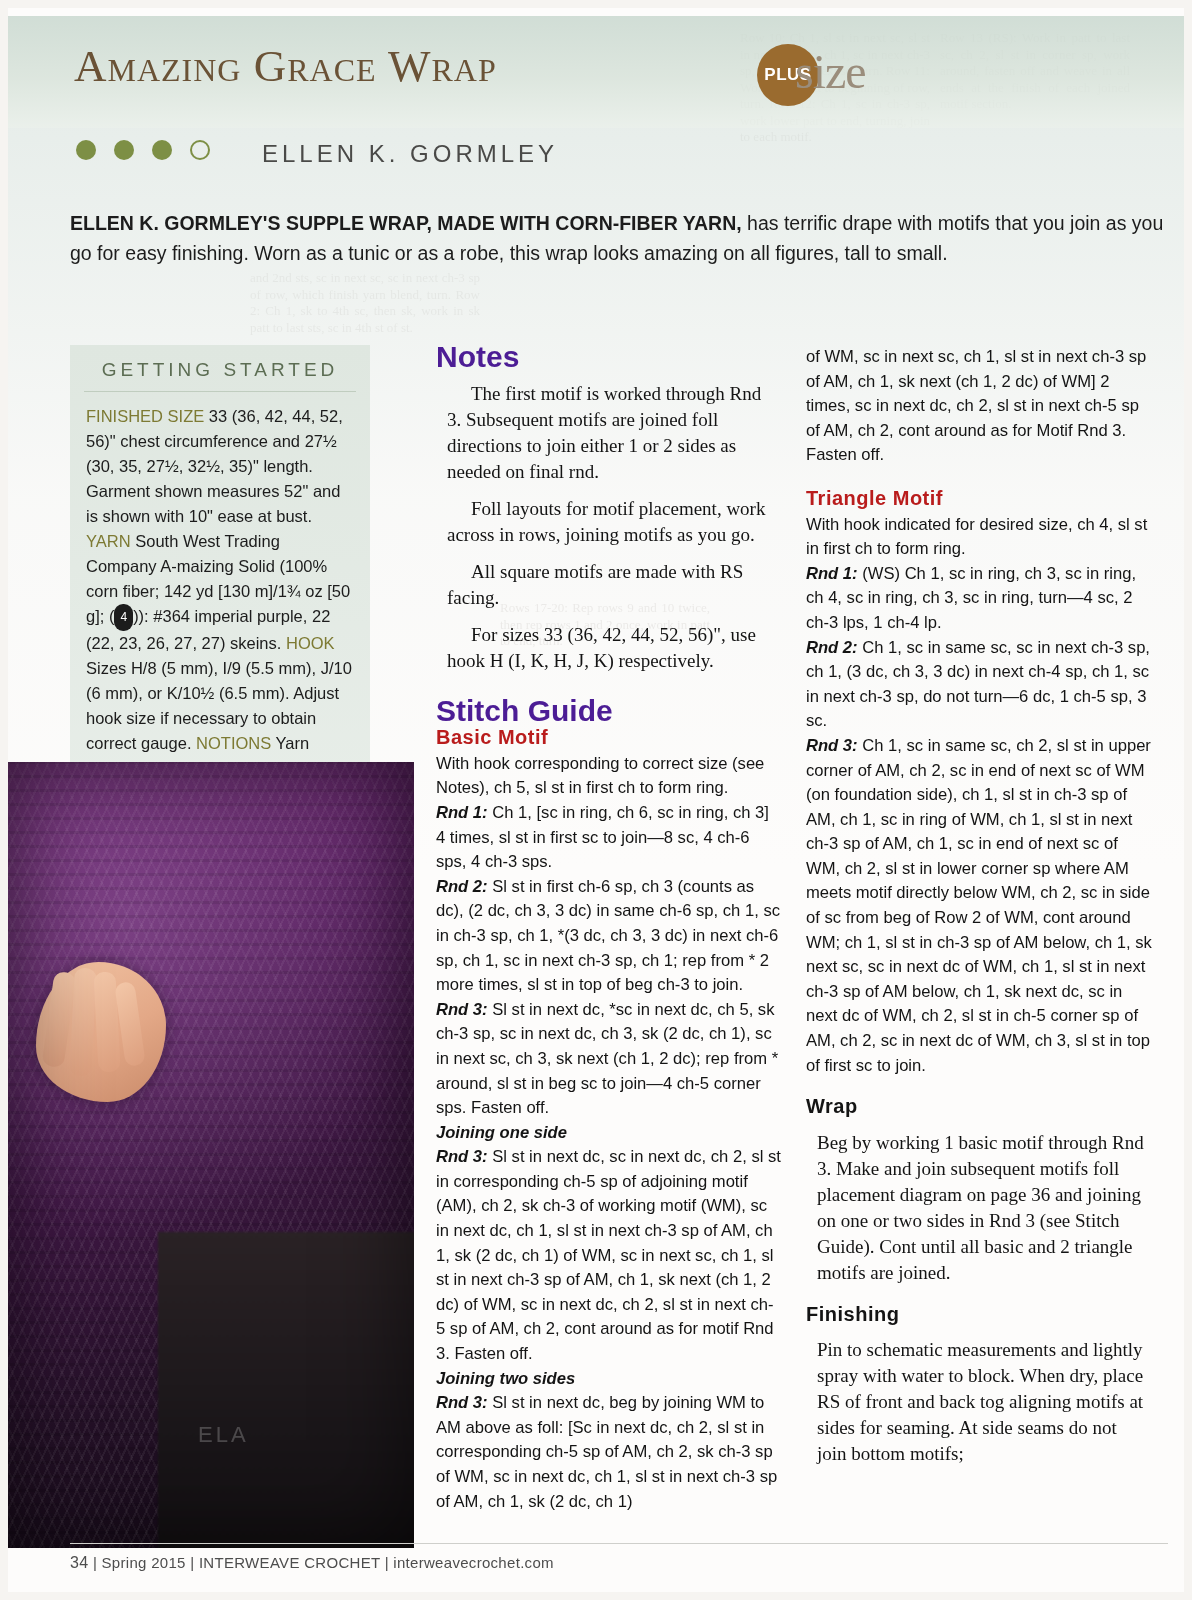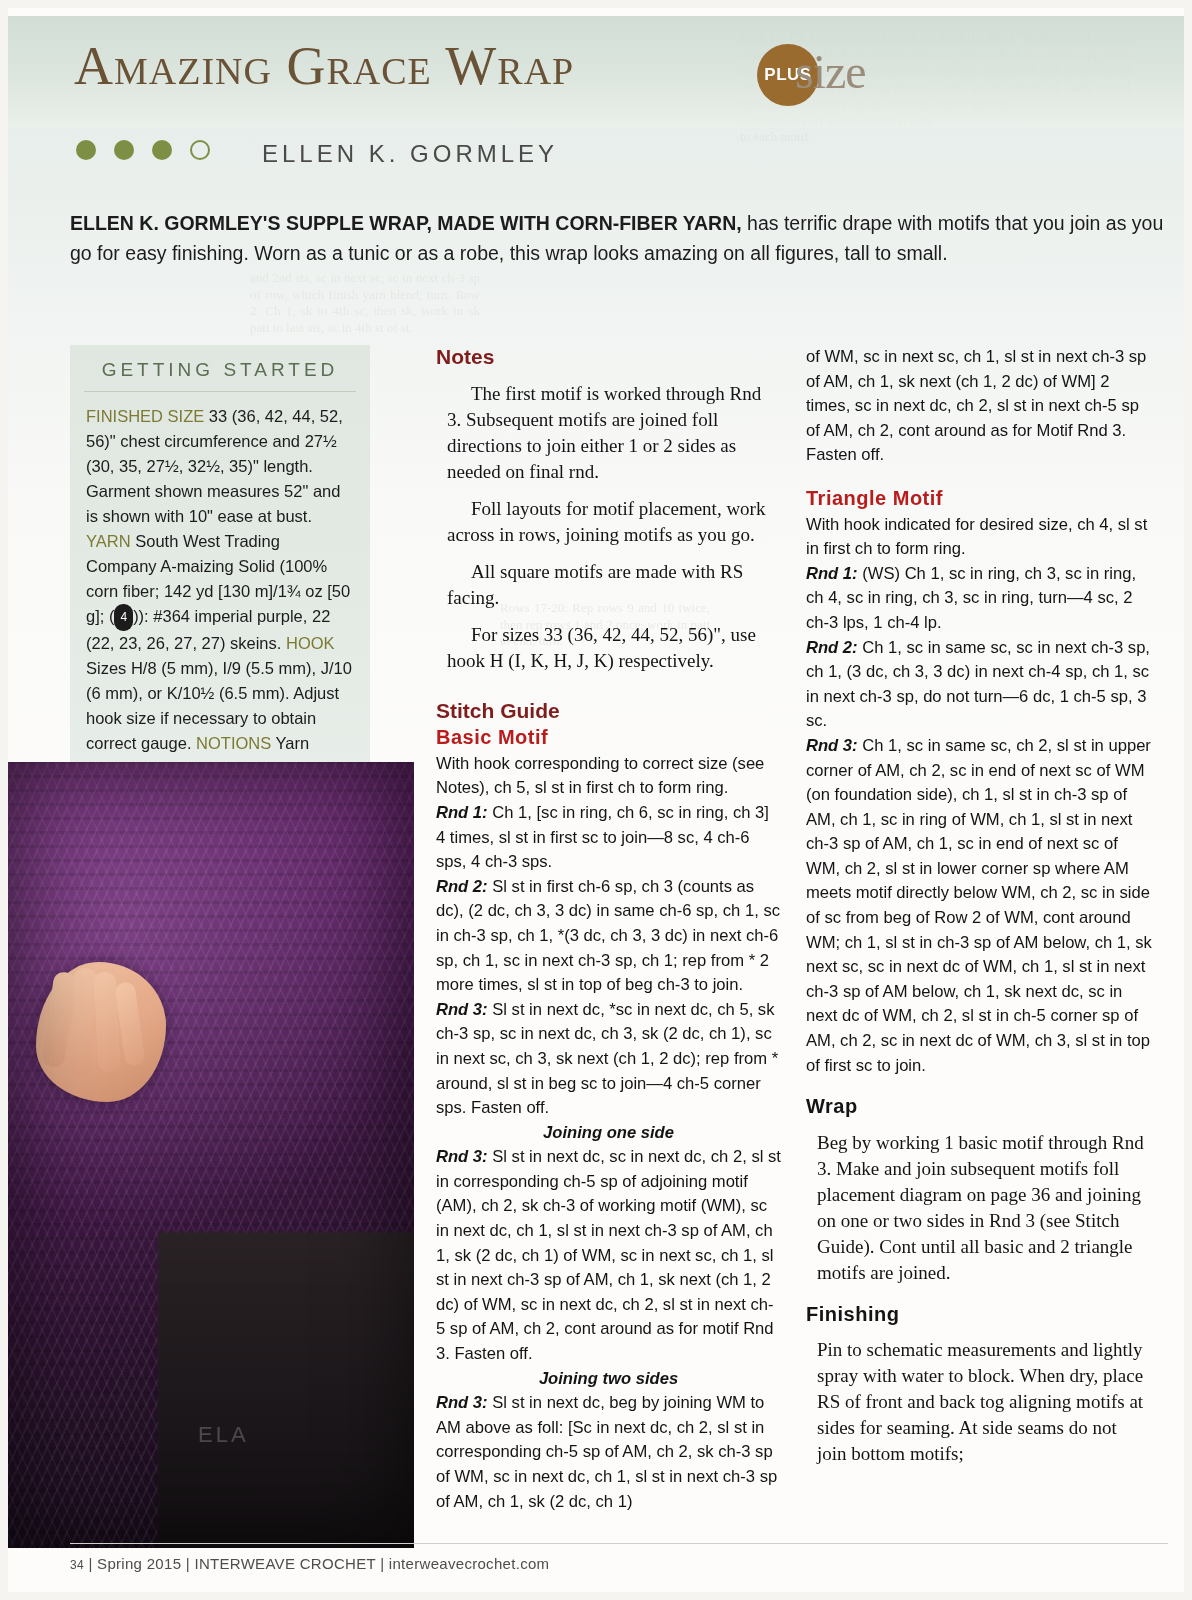--- a/index.html
+++ b/index.html
@@ -67,21 +67,21 @@
     background: linear-gradient(180deg, rgba(214,226,221,0.55) 0%, rgba(236,240,238,0.25) 26%, rgba(255,255,255,0) 52%);
     pointer-events: none;
   }
 
   
   .title {
     position: absolute;
     left: 74px;
     top: 30px;
     font-family: "Liberation Serif", serif;
-    font-size: 54px;
+    font-size: 45px;
     line-height: 72px;
     letter-spacing: 1px;
     color: #6a5236;
     font-weight: normal;
     font-variant: small-caps;
     white-space: nowrap;
   }
   .plus-badge {
     position: absolute;
     left: 735px;
@@ -255,56 +255,56 @@
   .serif {
     font-family: "Liberation Serif", serif;
     font-size: 19px;
     line-height: 26px;
   }
   .serif p { text-indent: 24px; margin: 11px; }
   .serif p.noind { text-indent: 0; }
 
   h2.sec {
     font-family: "Liberation Sans", sans-serif;
-    font-size: 21px;
+    font-size: 30px;
     font-weight: bold;
-    color: #7f1d1d;
+    color: #4c1d95;
     margin: 0 0 2px 0;
   }
   h3.sub {
     font-family: "Liberation Sans", sans-serif;
     font-size: 20px;
     font-weight: bold;
     color: #b91c1c;
     margin: 4px 0 2px 0;
     letter-spacing: 0.5px;
   }
   h3.subserif {
     font-family: "Liberation Sans", sans-serif;
     font-size: 20px;
     font-weight: bold;
     color: #141414;
     margin: 16px 0 4px 0;
     letter-spacing: 0.5px;
   }
   .rnd { font-style: italic; font-weight: bold; }
-  .ital { font-style: italic; font-weight: bold; text-align: center; }
+  .ital { font-style: italic; font-weight: bold; }
   .spacer14 { height: 14px; }
 
   
   .footer {
     position: absolute;
     left: 70px;
     bottom: 28px;
     font-family: "Liberation Sans", sans-serif;
     font-size: 15px;
     color: #4d4d4d;
     letter-spacing: 0.3px;
   }
-  .footer .pg { font-size: 12px; }
+  .footer .pg { font-size: 16px; }
   .rule {
     position: absolute;
     left: 70px;
     bottom: 56px;
     width: 1098px;
     height: 1px;
     background: #cfcfcb;
   }
 </style>
 </head>

